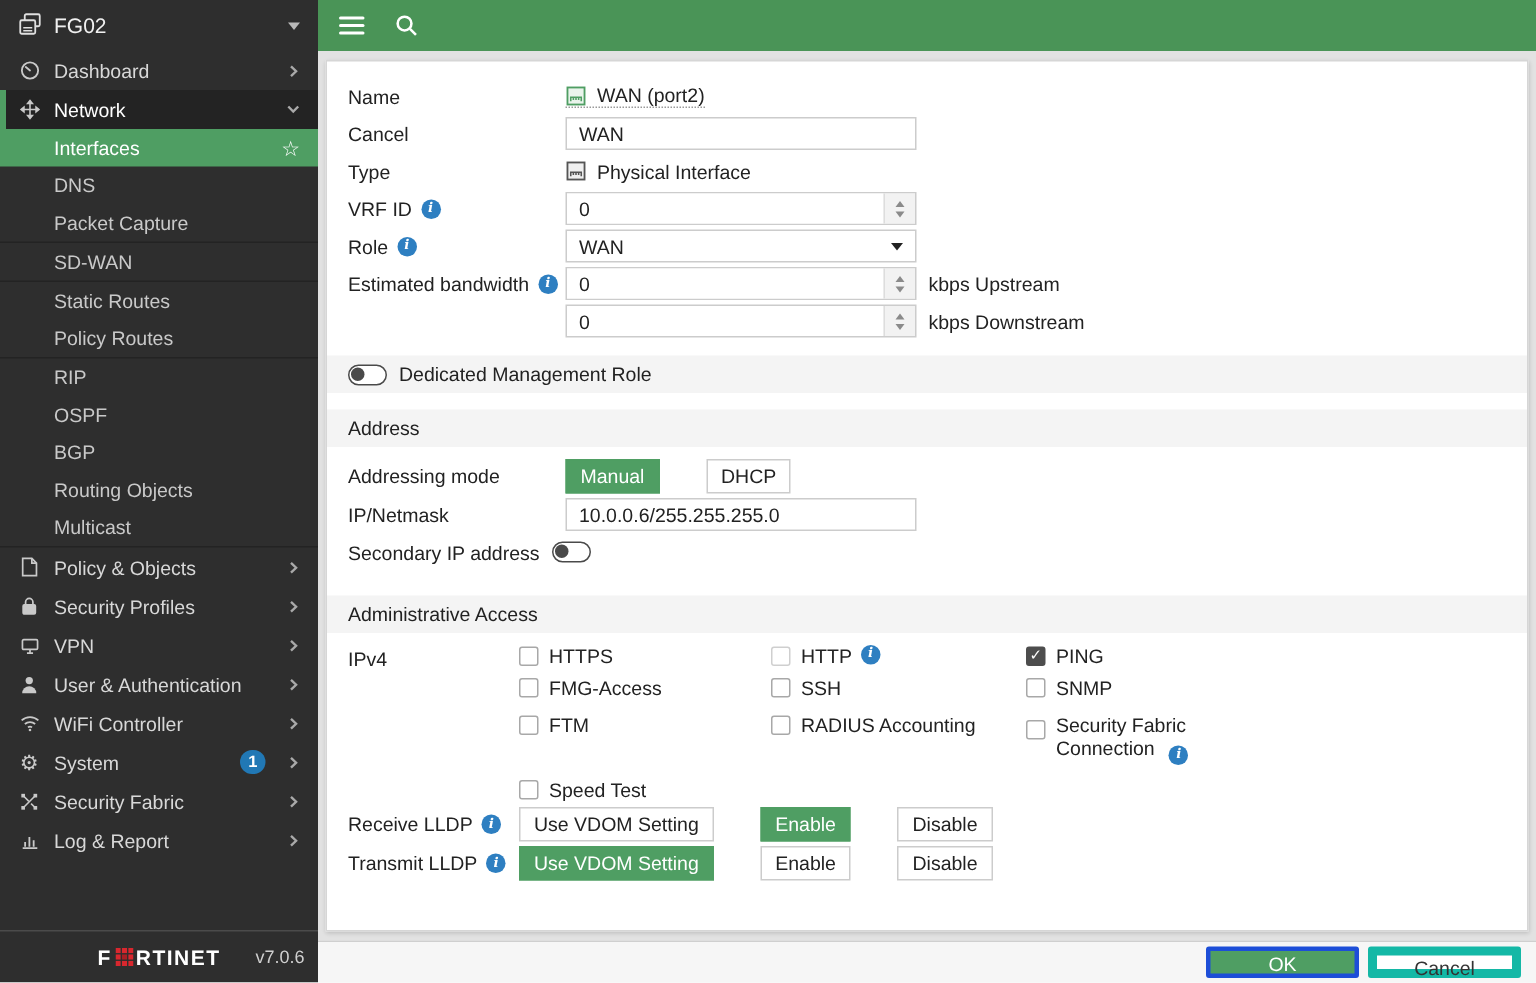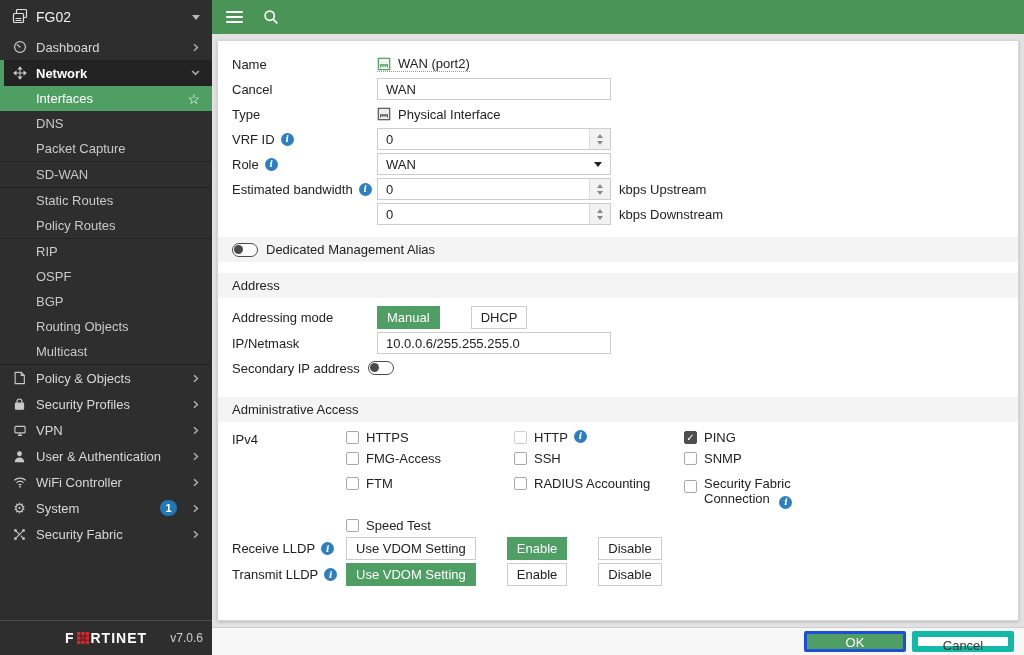--- a/index.html
+++ b/index.html
@@ -13,21 +13,21 @@
   .side-header { height:34px; flex:none; display:flex; align-items:center; gap:8px;
                  padding:0 12px; color:#f0f0f0; font-size:14px; cursor:pointer; }
   .side-header .caret { margin-left:auto; width:0; height:0; border-left:4px solid transparent;
                  border-right:4px solid transparent; border-top:5px solid #b9b9b9; }
   .nav { flex:1; display:flex; flex-direction:column; }
   .nav-item { height:26px; flex:none; display:flex; align-items:center; gap:9px;
               padding:0 12px; color:#d8d8d8; cursor:pointer; }
   .nav-item .ico { width:15px; display:flex; justify-content:center; color:#c9c9c9; flex:none; }
   .nav-item .chev { margin-left:auto; color:#a9a9a9; display:flex; }
   .nav-item.active-parent { background:#232323; border-left:4px solid #4f9e63;
-              padding-left:8px; color:#fff; font-weight:bold; }
+              padding-left:8px; color:#fff; font-weight:normal; }
   .badge { margin-left:auto; background:#2178b5; color:#fff; border-radius:9px;
            min-width:17px; height:16px; font-size:11px; display:flex; align-items:center;
            justify-content:center; padding:0 4px; font-weight:bold; }
   .badge + .chev { margin-left:6px; }
   .sub-item { height:25px; flex:none; display:flex; align-items:center;
               padding:0 12px 0 36px; color:#c9c9c9; cursor:pointer; }
   .sub-item.selected { background:#4f9e63; color:#fff; }
   .sub-item .star { margin-left:auto; font-size:14px; color:#fff; }
   .sub-divider { border-top:1px solid #232323; }
   .side-footer { flex:none; height:35px; border-top:1px solid #4b4b4b;
@@ -285,20 +285,33 @@
             <rect x="11.5" y="11.5" width="3" height="3" fill="currentColor" stroke="none"></rect>
           </svg>
         </span>
         <span>Security Fabric</span>
         <span class="chev">
           <svg width="8" height="9" viewBox="0 0 8 9">
               <path d="M2 1.2l3.4 3.3L2 7.8" stroke="currentColor" stroke-width="1.6" fill="none"></path>
             </svg>
         </span>
       </div>
+      <div class="nav-item">
+        <span class="ico">
+          <svg width="14" height="13" viewBox="0 0 16 16" fill="none" stroke="currentColor" stroke-width="1.5">
+            <path d="M2 14h12M4 13V9M7.5 13V5M11 13V7.5"></path>
+          </svg>
+        </span>
+        <span>Log &amp; Report</span>
+        <span class="chev">
+          <svg width="8" height="9" viewBox="0 0 8 9">
+              <path d="M2 1.2l3.4 3.3L2 7.8" stroke="currentColor" stroke-width="1.6" fill="none"></path>
+            </svg>
+        </span>
+      </div>
     </nav>
 
     <div class="side-footer">
       <span class="brand">
         <span>F</span>
         <svg width="12" height="12" viewBox="0 0 12 12">
           <rect x="0" y="0" width="3.4" height="3.4" fill="#d9272e"></rect>
             <rect x="4.3" y="0" width="3.4" height="3.4" fill="#d9272e"></rect>
             <rect x="8.6" y="0" width="3.4" height="3.4" fill="#d9272e"></rect>
           <rect x="0" y="4.3" width="3.4" height="3.4" fill="#d9272e"></rect>
@@ -411,21 +424,21 @@
             <span class="spinners">
                 <span class="car-up"></span>
                 <span class="car-dn"></span>
               </span>
           </span>
           <span class="unit">kbps Downstream</span>
         </div>
 
         <div class="band gap12">
           <span class="toggle"></span>
-          <span>Dedicated Management Alias</span>
+          <span>Dedicated Management Role</span>
         </div>
 
         <div class="band gap11">
           <span>Address</span>
         </div>
 
         <div class="frow gap8">
           <span class="lbl">Addressing mode</span>
           <span class="seg">
             <button class="seg-btn sel">Manual</button>

